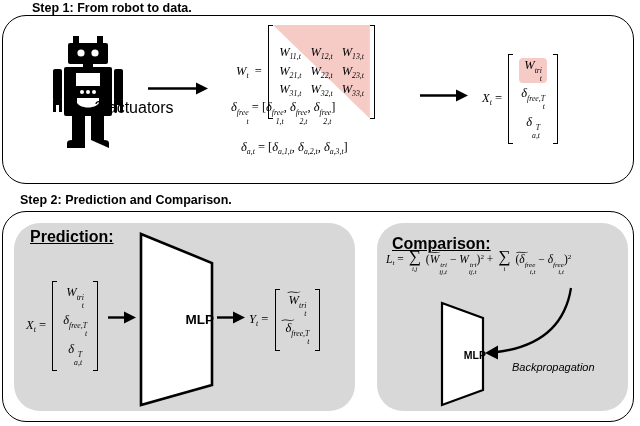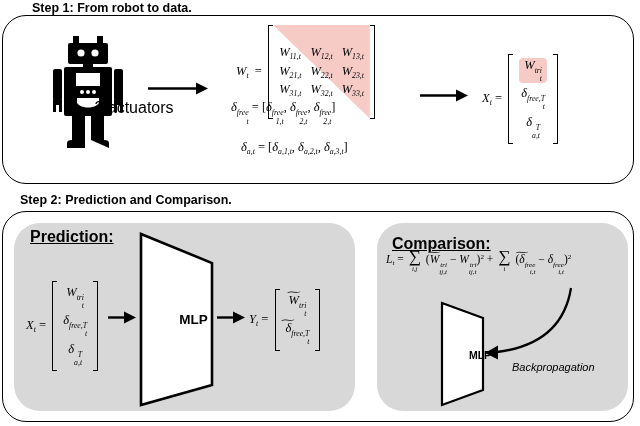--- a/index.html
+++ b/index.html
@@ -6,21 +6,21 @@
   body{
     width:640px;height:426px;position:relative;background:#ffffff;color:#000;
     font-family:"Liberation Sans", sans-serif;overflow:hidden;
   }
   .abs{position:absolute;}
   .sec-title{position:absolute;font-weight:bold;font-size:12.5px;white-space:nowrap;}
   .panel{position:absolute;background:#fff;border:1.6px solid #000;border-radius:24px;box-sizing:border-box;}
   .graybox{position:absolute;border-radius:26px;}
   .heading{position:absolute;font-weight:bold;font-size:16px;text-decoration:underline;white-space:nowrap;}
   .small-label{position:absolute;font-size:16px;text-align:center;white-space:nowrap;}
-  .mlp-box{position:absolute;display:flex;align-items:center;justify-content:center;padding-left:17px;}
+  .mlp-box{position:absolute;display:flex;align-items:center;justify-content:flex-end;}
   .mlp-label{font-weight:bold;font-family:"Liberation Sans",sans-serif;}
   .bp-label{position:absolute;font-style:italic;font-size:11px;white-space:nowrap;}
 
   
   .math{
     position:absolute;font-family:"Liberation Serif","DejaVu Serif",serif;
     font-size:12.5px;display:flex;align-items:center;white-space:pre;line-height:1.15;
   }
   .math .trow{display:inline-block;white-space:pre;}
   .it{font-style:italic;}

